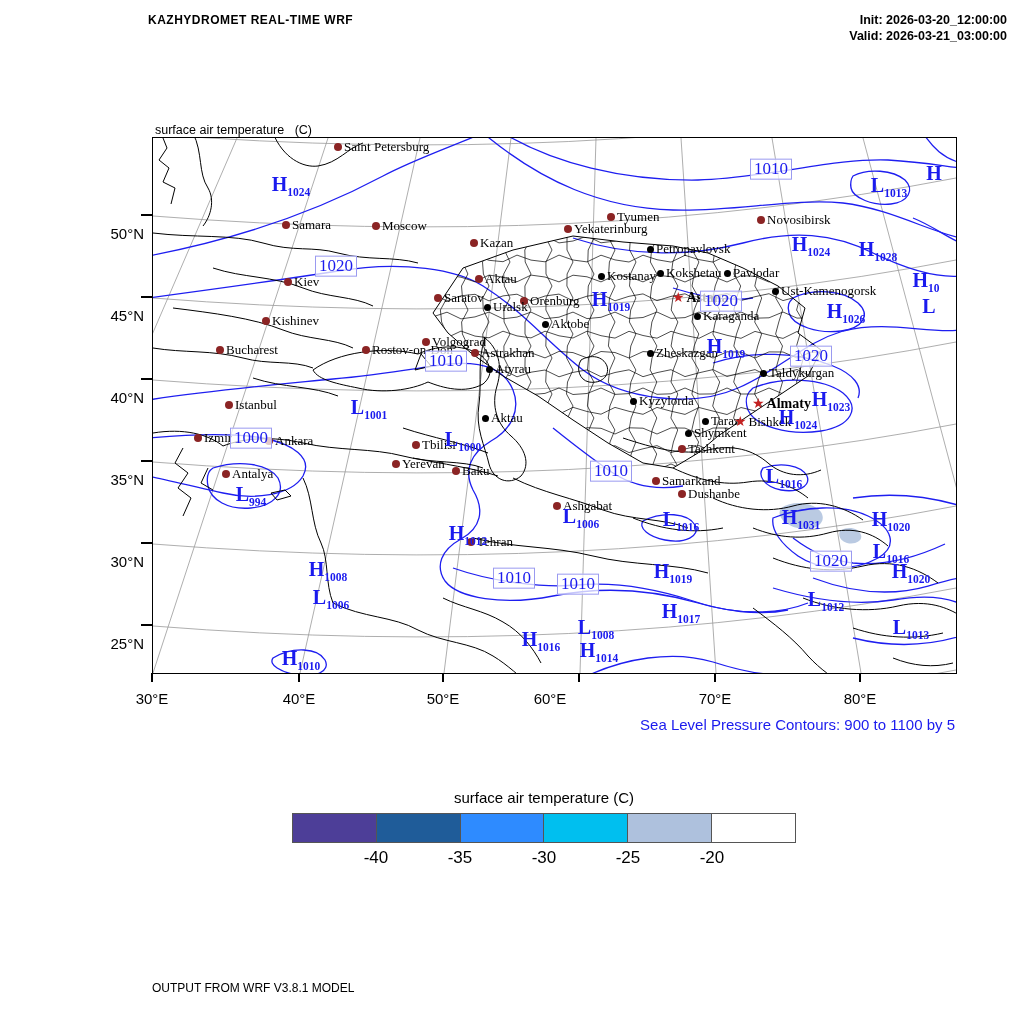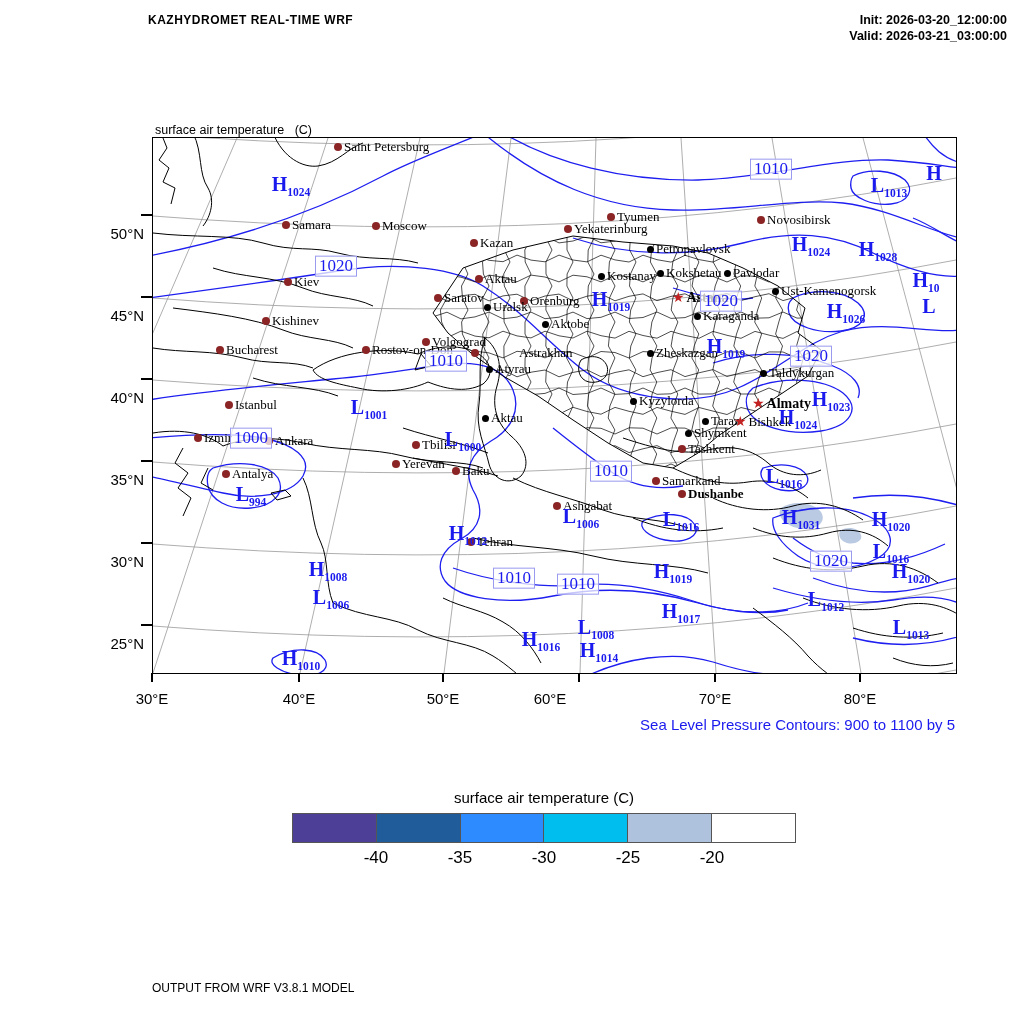--- a/index.html
+++ b/index.html
@@ -257,21 +257,21 @@
           <span class="nm">Novosibirsk</span>
         </div>
         <div class="city" style="left: 213px; top: 212px;">
           <span class="dot"></span>
           <span class="nm">Rostov-on-Don</span>
         </div>
         <div class="city" style="left: 273px; top: 204px;">
           <span class="dot"></span>
           <span class="nm">Volgograd</span>
         </div>
-        <div class="city" style="left: 322px; top: 215px; gap: 38px;">
+        <div class="city" style="left: 322px; top: 215px;">
           <span class="dot"></span>
           <span class="nm">Astrakhan</span>
         </div>
         <div class="city" style="left: 263px; top: 307px;">
           <span class="dot"></span>
           <span class="nm">Tbilisi</span>
         </div>
         <div class="city" style="left: 243px; top: 326px;">
           <span class="dot"></span>
           <span class="nm">Yerevan</span>
@@ -285,21 +285,21 @@
           <span class="nm">Tehran</span>
         </div>
         <div class="city" style="left: 404px; top: 368px;">
           <span class="dot"></span>
           <span class="nm">Ashgabat</span>
         </div>
         <div class="city" style="left: 503px; top: 343px;">
           <span class="dot"></span>
           <span class="nm">Samarkand</span>
         </div>
-        <div class="city" style="left: 529px; top: 356px; font-weight: bold;">
+        <div class="city" style="left: 529px; top: 356px;">
           <span class="dot"></span>
           <span class="nm">Dushanbe</span>
         </div>
         <div class="city" style="left: 529px; top: 311px;">
           <span class="dot"></span>
           <span class="nm">Tashkent</span>
         </div>
         <div class="city" style="left: 335px; top: 169px; justify-content: center;">
           <span class="dot blackdot"></span>
           <span class="nm">Uralsk</span>

